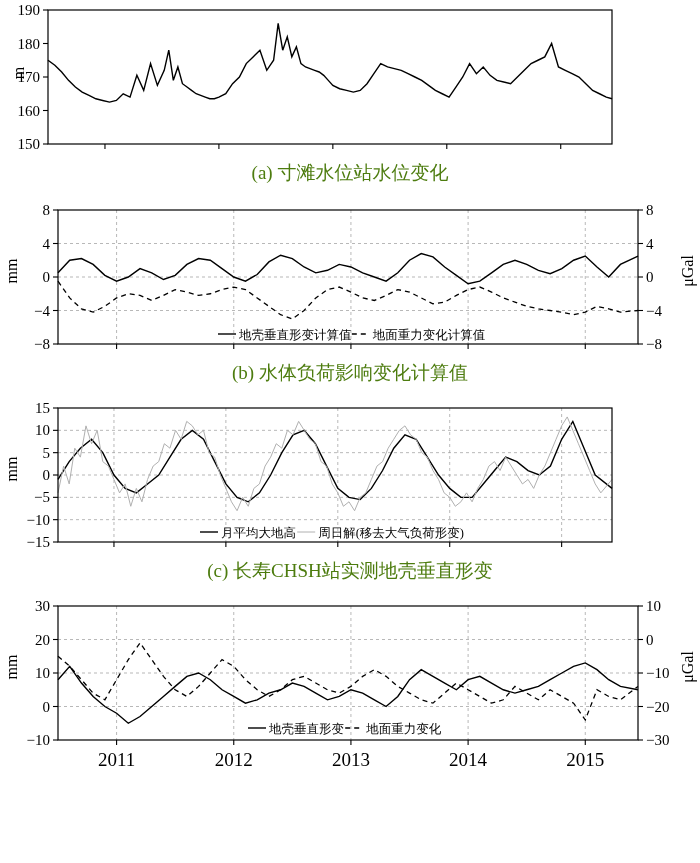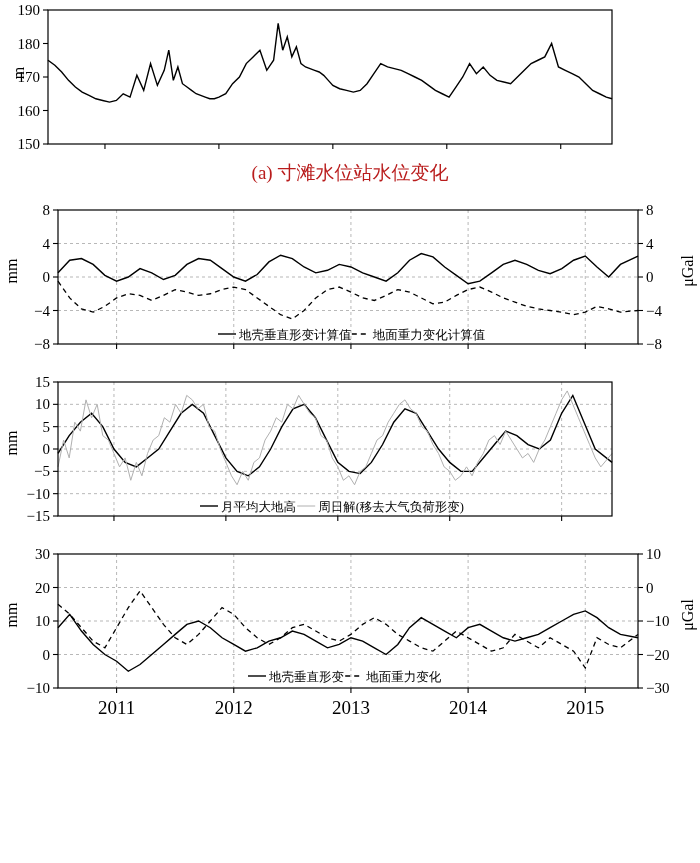--- a/index.html
+++ b/index.html
@@ -1,21 +1,21 @@
 <!DOCTYPE html>
 <html><head>
 <meta charset="utf-8">
 <style>
   html,body{margin:0;padding:0;background:#ffffff;}
   body{width:700px;height:863px;font-family:"Liberation Serif",serif;color:#000;}
   .page{position:relative;width:700px;height:863px;}
   .panel{position:relative;width:700px;}
   .plot-wrap{position:relative;}
   svg{display:block;}
-  .caption{text-align:center;font-size:19px;font-family:"Liberation Serif",serif;color:#b91c1c;}
+  .caption{text-align:center;font-size:19px;font-family:"Liberation Serif",serif;color:#4d7c0f;}
   .axis-label-left{
     position:absolute;font-size:16px;font-family:"Liberation Serif",serif;
     transform:rotate(-90deg);transform-origin:center center;white-space:nowrap;
   }
   .axis-label-right{
     position:absolute;font-size:16px;font-family:"Liberation Serif",serif;
     transform:rotate(-90deg);transform-origin:center center;white-space:nowrap;
   }
   .tick-text{font-size:15px;font-family:"Liberation Serif",serif;fill:#000;}
   .legend-text{font-size:12.5px;font-family:"Liberation Serif",serif;fill:#000;}
@@ -97,20 +97,21 @@
           <line x1="233.75757575757416" y1="144" x2="233.75757575757416" y2="149" stroke="#000" stroke-width="1.1"></line>
           <line x1="350.9292929292902" y1="144" x2="350.9292929292902" y2="149" stroke="#000" stroke-width="1.1"></line>
           <line x1="468.1010101010063" y1="144" x2="468.1010101010063" y2="149" stroke="#000" stroke-width="1.1"></line>
           <line x1="585.2727272727225" y1="144" x2="585.2727272727225" y2="149" stroke="#000" stroke-width="1.1"></line>
           <line x1="218" y1="134" x2="236" y2="134" class="series-solid"></line>
           <text x="239" y="138.5" class="legend-text" text-anchor="start">地壳垂直形变计算值</text>
           <line x1="351.8" y1="134" x2="369.8" y2="134" class="series-dash"></line>
           <text x="372.8" y="138.5" class="legend-text" text-anchor="start">地面重力变化计算值</text>
         </svg>
     </div>
+    <div class="caption">(b) 水体负荷影响变化计算值</div>
   </div>
 
   <div class="panel" style="margin-top:12px;">
     <div class="plot-wrap">
       <div class="axis-label-left" style="left:-8px;top:62px;width:40px;text-align:center;">mm</div>
       <svg id="svg-c" width="700" height="160">
           <line x1="58" y1="121.66666666666667" x2="612" y2="121.66666666666667" class="grid"></line>
           <line x1="58" y1="99.33333333333333" x2="612" y2="99.33333333333333" class="grid"></line>
           <line x1="58" y1="77" x2="612" y2="77" class="grid"></line>
           <line x1="58" y1="54.666666666666664" x2="612" y2="54.666666666666664" class="grid"></line>
@@ -141,20 +142,21 @@
           <line x1="225.87878787878634" y1="144" x2="225.87878787878634" y2="149" stroke="#000" stroke-width="1.1"></line>
           <line x1="337.79797979797723" y1="144" x2="337.79797979797723" y2="149" stroke="#000" stroke-width="1.1"></line>
           <line x1="449.71717171716807" y1="144" x2="449.71717171716807" y2="149" stroke="#000" stroke-width="1.1"></line>
           <line x1="561.636363636359" y1="144" x2="561.636363636359" y2="149" stroke="#000" stroke-width="1.1"></line>
           <line x1="200" y1="134" x2="218" y2="134" class="series-solid"></line>
           <text x="221" y="138.5" class="legend-text" text-anchor="start">月平均大地高</text>
           <line x1="297.2" y1="134" x2="315.2" y2="134" class="series-gray"></line>
           <text x="318.2" y="138.5" class="legend-text" text-anchor="start">周日解(移去大气负荷形变)</text>
         </svg>
     </div>
+    <div class="caption">(c) 长寿CHSH站实测地壳垂直形变</div>
   </div>
 
   <div class="panel" style="margin-top:12px;">
     <div class="plot-wrap">
       <div class="axis-label-left" style="left:-8px;top:62px;width:40px;text-align:center;">mm</div>
       <div class="axis-label-right" style="right:-16px;top:62px;width:56px;text-align:center;">μGal</div>
       <svg id="svg-d" width="700" height="190">
           <line x1="58" y1="110.5" x2="638" y2="110.5" class="grid"></line>
           <line x1="58" y1="77" x2="638" y2="77" class="grid"></line>
           <line x1="58" y1="43.5" x2="638" y2="43.5" class="grid"></line>

